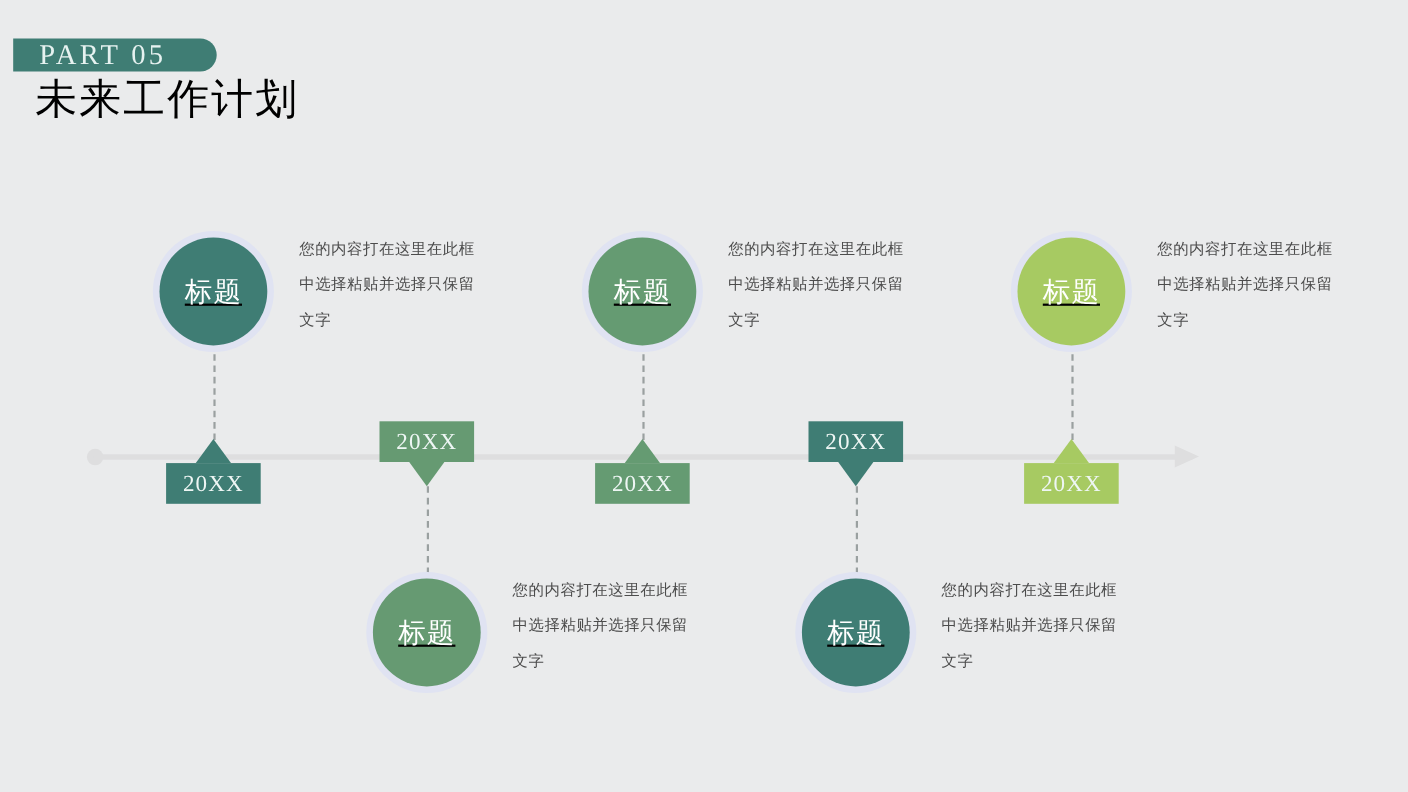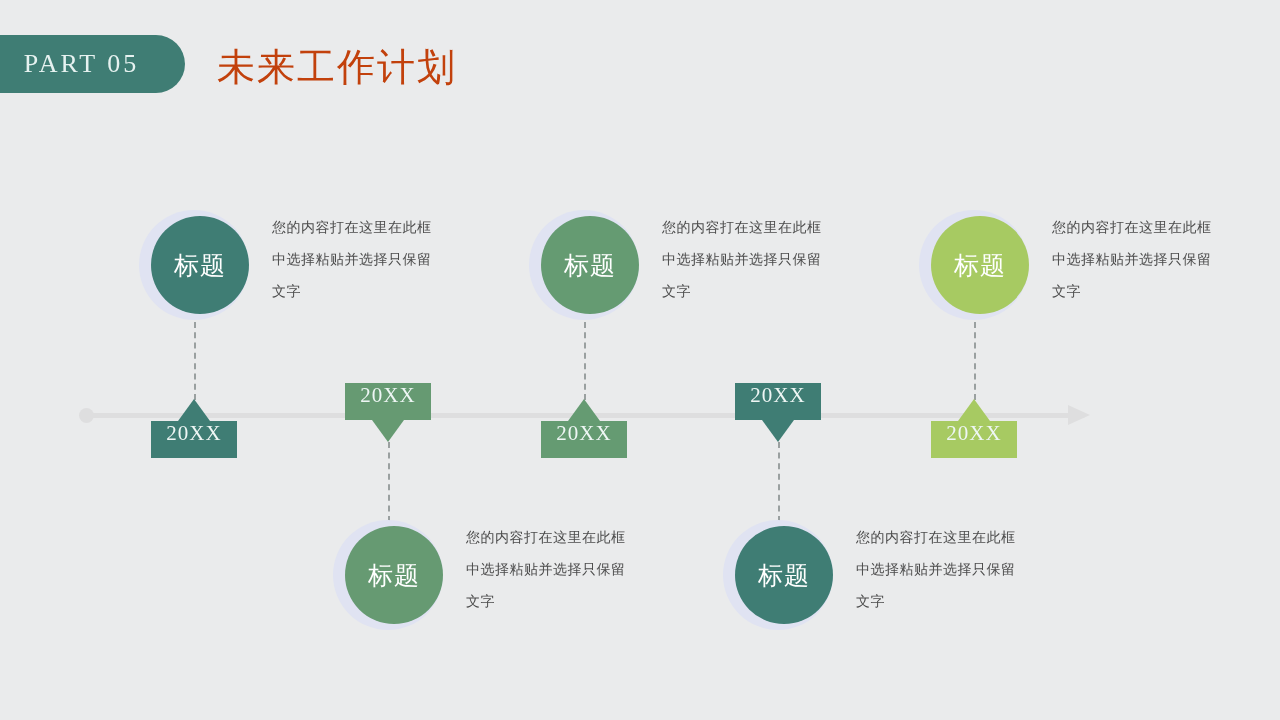--- a/index.html
+++ b/index.html
@@ -11,25 +11,26 @@
     height: 720px;
     background: #eaebec;
     font-family: "Liberation Sans", sans-serif;
     overflow: hidden;
     position: relative;
   }
 
   
   .header {
     position: absolute;
-    left: 0;
+    left: 12px;
     top: 35px;
     height: 58px;
     display: flex;
-    align-items: flex-end;
+    align-items: flex-start;
+    flex-direction: column;
   }
   .part-pill {
     width: 185px;
     height: 58px;
     background: #3f7d74;
     border-top-right-radius: 29px;
     border-bottom-right-radius: 29px;
     display: flex;
     align-items: center;
     justify-content: center;
@@ -37,24 +38,24 @@
     padding-right: 22px;
   }
   .part-pill .part-text {
     color: #e6f2f0;
     font-family: "Liberation Serif", serif;
     font-size: 26px;
     letter-spacing: 3px;
     white-space: nowrap;
   }
   .header-title {
-    margin-left: 32px;
+    margin-left: 20px;
     font-family: "Liberation Serif", serif;
     font-size: 38px;
-    color: #c2410c;
+    color: #000000;
     letter-spacing: 2px;
     white-space: nowrap;
   }
 
   
   .axis {
     position: absolute;
     left: 85px;
     top: 413px;
     width: 1000px;
@@ -83,21 +84,22 @@
   }
 
   .circle-wrap {
     position: absolute;
     width: 110px;
     height: 110px;
     border-radius: 50%;
     background: #e0e3f2;
     display: flex;
     align-items: center;
-    justify-content: flex-end;
+    justify-content: center;
+    text-decoration: underline;
   }
   .circle {
     width: 98px;
     height: 98px;
     border-radius: 50%;
     display: flex;
     align-items: center;
     justify-content: center;
   }
   .circle-label {
@@ -122,21 +124,21 @@
     width: 0;
     border-left: 2px dashed #9aa0a0;
   }
 
   
   .chip {
     position: absolute;
     width: 86px;
     height: 37px;
     display: flex;
-    align-items: flex-start;
+    align-items: center;
     justify-content: center;
   }
   .chip-text {
     color: #eef6f4;
     font-family: "Liberation Serif", serif;
     font-size: 21px;
     letter-spacing: 1px;
   }
   .chip-point {
     position: absolute;

